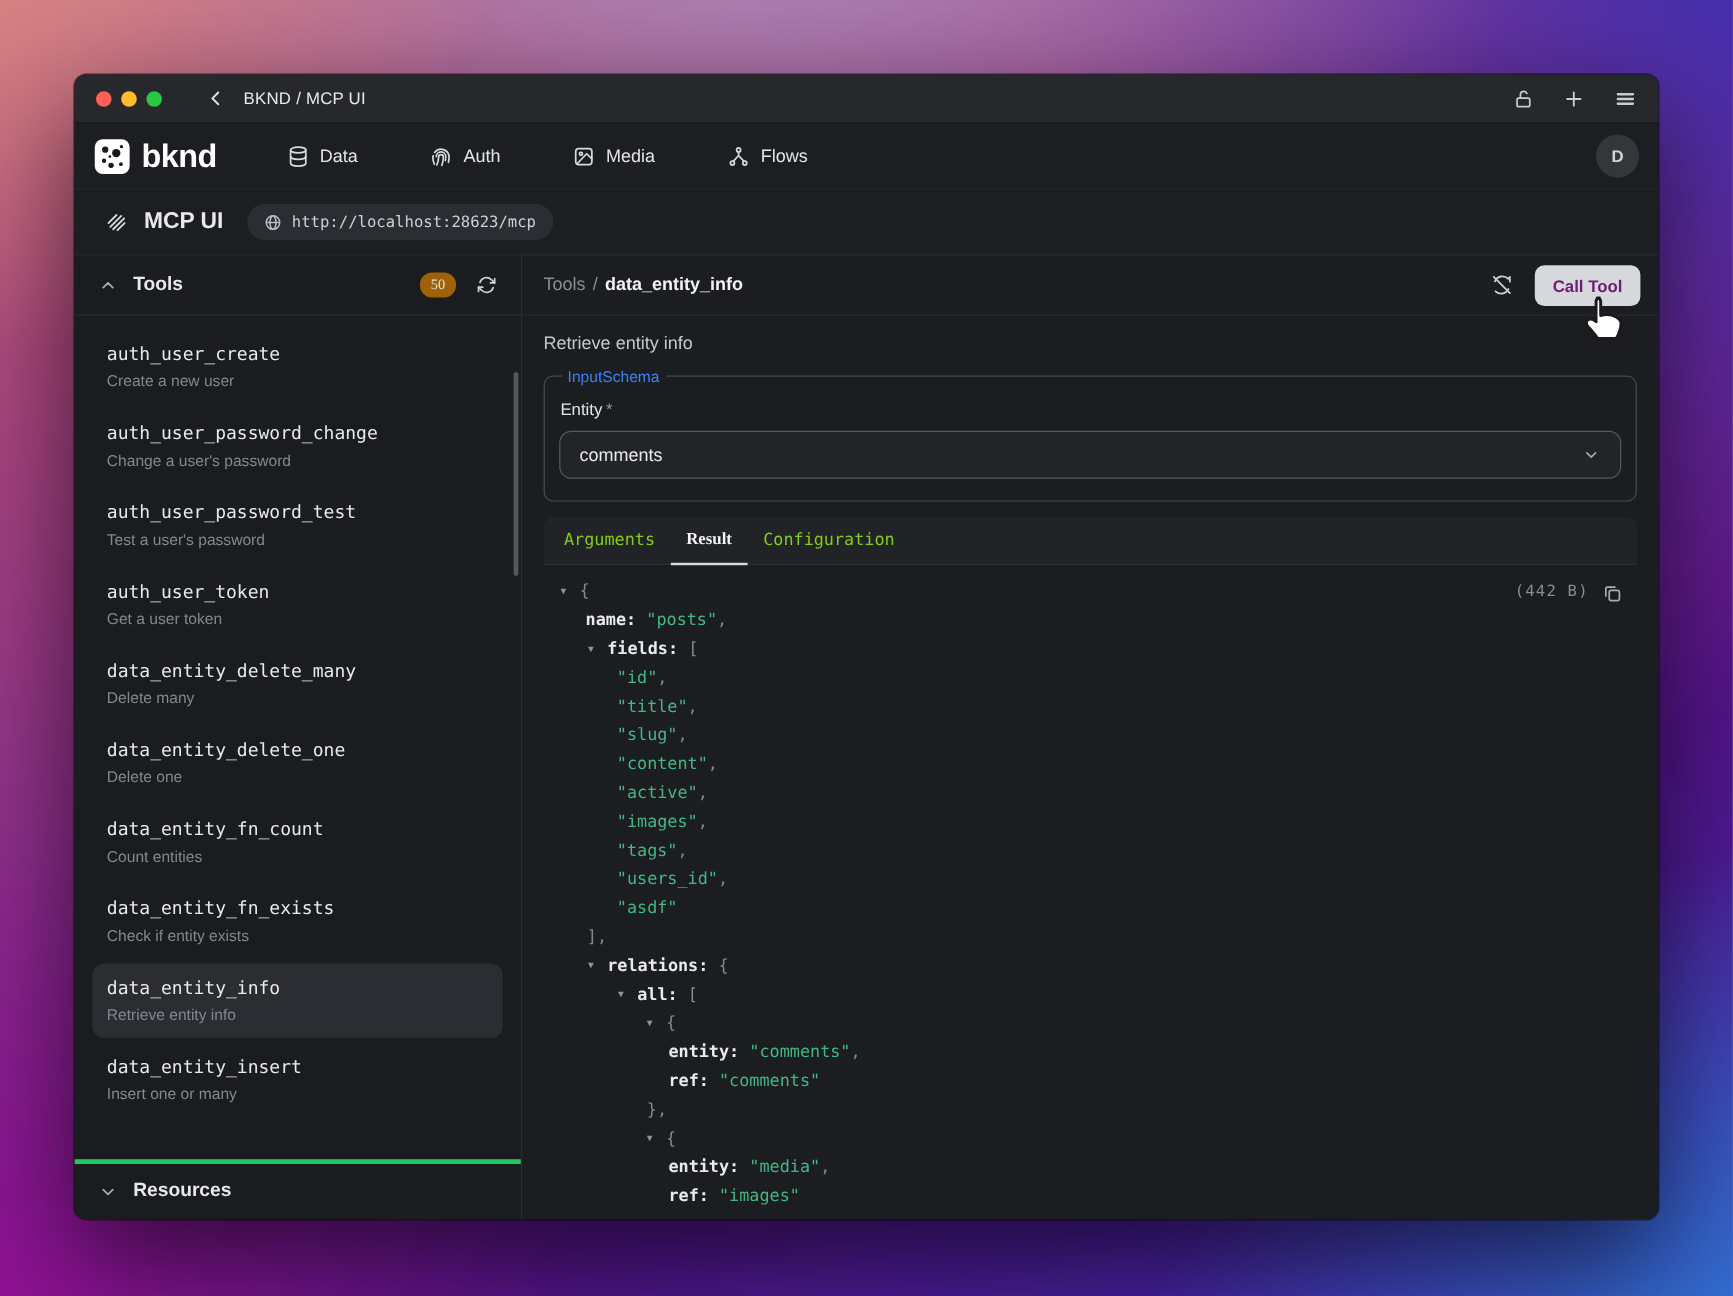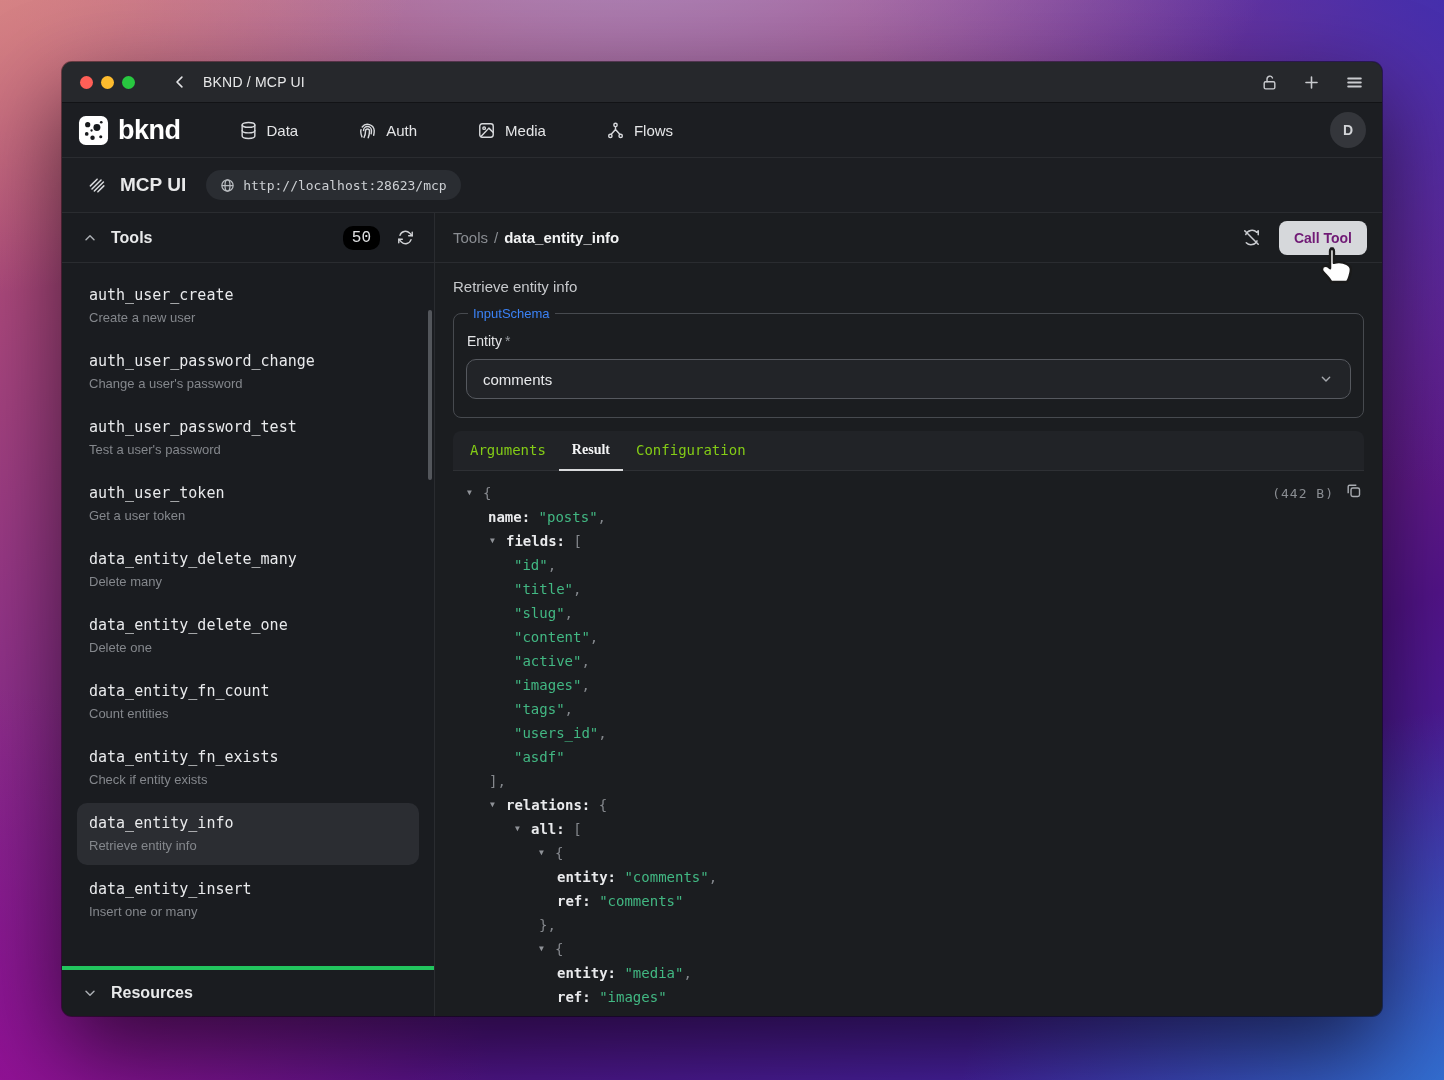--- a/index.html
+++ b/index.html
@@ -54,22 +54,22 @@
   .url-pill .icon { width:15px; height:15px; color:#b9bcc0; }
 
   
   .app-body { flex:1; display:flex; min-height:0; }
   .sidebar { width:373px; flex:none; background:#1a1c20; border-right:1px solid #2a2c30;
     display:flex; flex-direction:column; position:relative; }
   .side-header { height:50px; flex:none; border-bottom:1px solid #2a2c30; display:flex;
     align-items:center; padding:0 20px; gap:13px; }
   .side-header .chev { width:16px; height:16px; color:#a9acb1; }
   .side-title { font-size:16px; font-weight:700; }
-  .count-badge { margin-left:auto; background:#000000; color:#dfe0e2; border-radius:10px;
-    font-family:Liberation Mono, monospace; font-size:16px; padding:3px 9px; }
+  .count-badge { margin-left:auto; background:#a16207; color:#dfe0e2; border-radius:10px;
+    font-family:Liberation Serif, serif; font-size:12px; padding:3px 9px; }
   .refresh-btn { width:17px; height:17px; color:#cfd1d4; margin-left:4px; }
   .tool-list { flex:1; overflow:hidden; padding:12px 15px 0; }
   .tool-item { padding:11px 12px 12px; border-radius:10px; margin-bottom:4px; cursor:default; }
   .tool-item.selected { background:#2b2d32; }
   .tool-name { font-family:"DejaVu Sans Mono", monospace; font-size:15px; color:#e9eaec; }
   .tool-desc { margin-top:6px; font-size:13px; color:#84878c; }
   .side-scrollbar { position:absolute; right:2px; top:97px; width:4px; height:170px;
     border-radius:2px; background:#53565b; }
   .resources-row { height:50px; flex:none; border-top:4px solid #22c55e; display:flex;
     align-items:center; gap:13px; padding:0 20px; }
@@ -102,21 +102,21 @@
   .tabs-strip { margin:13px 18px 0; height:40px; flex:none; background:#212327;
     border-bottom:1px solid #2e3034; border-radius:8px 8px 0 0;
     display:flex; align-items:stretch; padding:0 4px; }
   .tab { font-family:"DejaVu Sans Mono", monospace; font-size:14px; color:#84cc16;
     display:flex; align-items:center; padding:0 13px; border-bottom:2px solid transparent;
     margin-bottom:-1px; cursor:default; }
   .tab.active { color:#f3f4f5; font-weight:700; border-bottom-color:#d9dadc;font-family:Liberation Serif, serif; }
 
   .json-viewer { flex:1; position:relative; overflow:hidden; padding:10px 30px 0 32px;
     font-family:"DejaVu Sans Mono", monospace; font-size:14px; line-height:24px; }
-  .json-meta { position:absolute; top:11px; right:20px; display:flex; gap:11px; }
+  .json-meta { position:absolute; top:11px; right:30px; display:flex; align-items:center; gap:11px; }
   .json-size { font-size:13px; color:#8a8d92; letter-spacing:1px; }
   .copy-btn { width:17px; height:17px; color:#a9acb1; }
   .json-line { display:flex; align-items:center; white-space:pre; }
   .tri { width:16px; flex:none; font-size:8px; color:#8f9297; display:inline-flex; align-items:center; }
   .tok-k { color:#e9eaec; font-weight:700; }
   .tok-s { color:var(--str-green, #42b883); }
   .tok-p { color:#85888d; }
 
   .cursor { position:absolute; left:1253px; top:182px; width:42px; height:42px; z-index:50; }
 </style>

